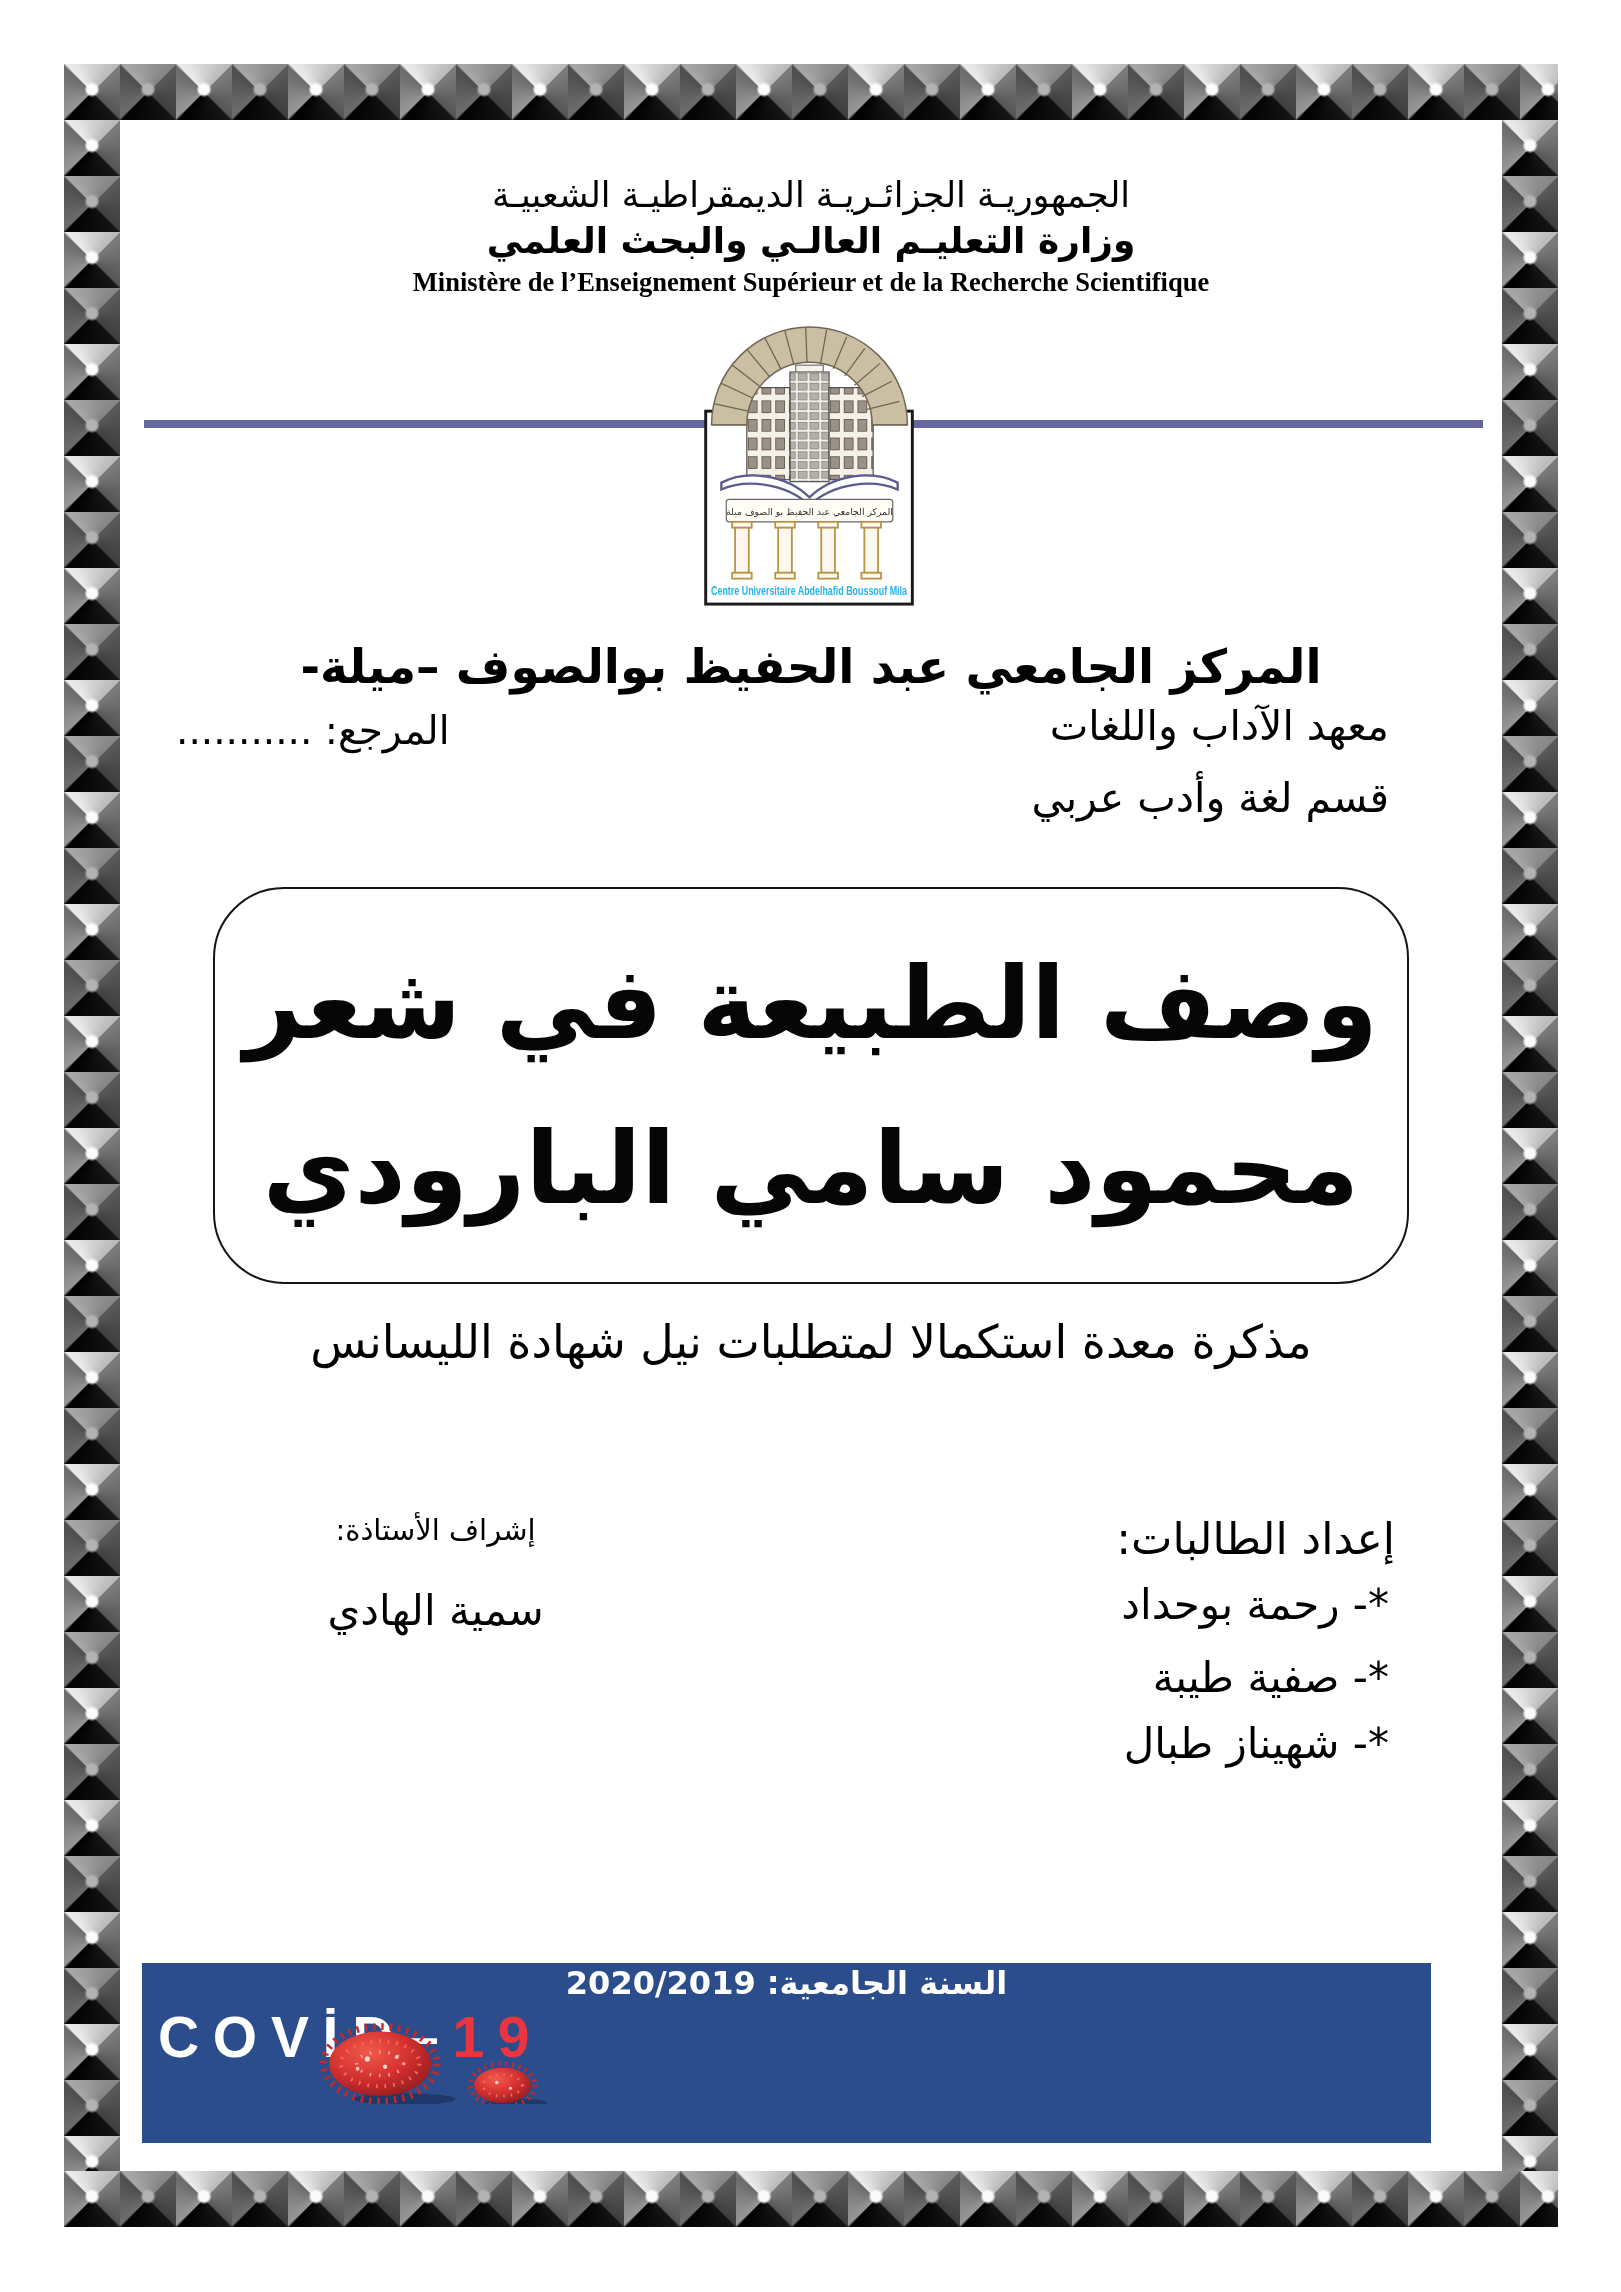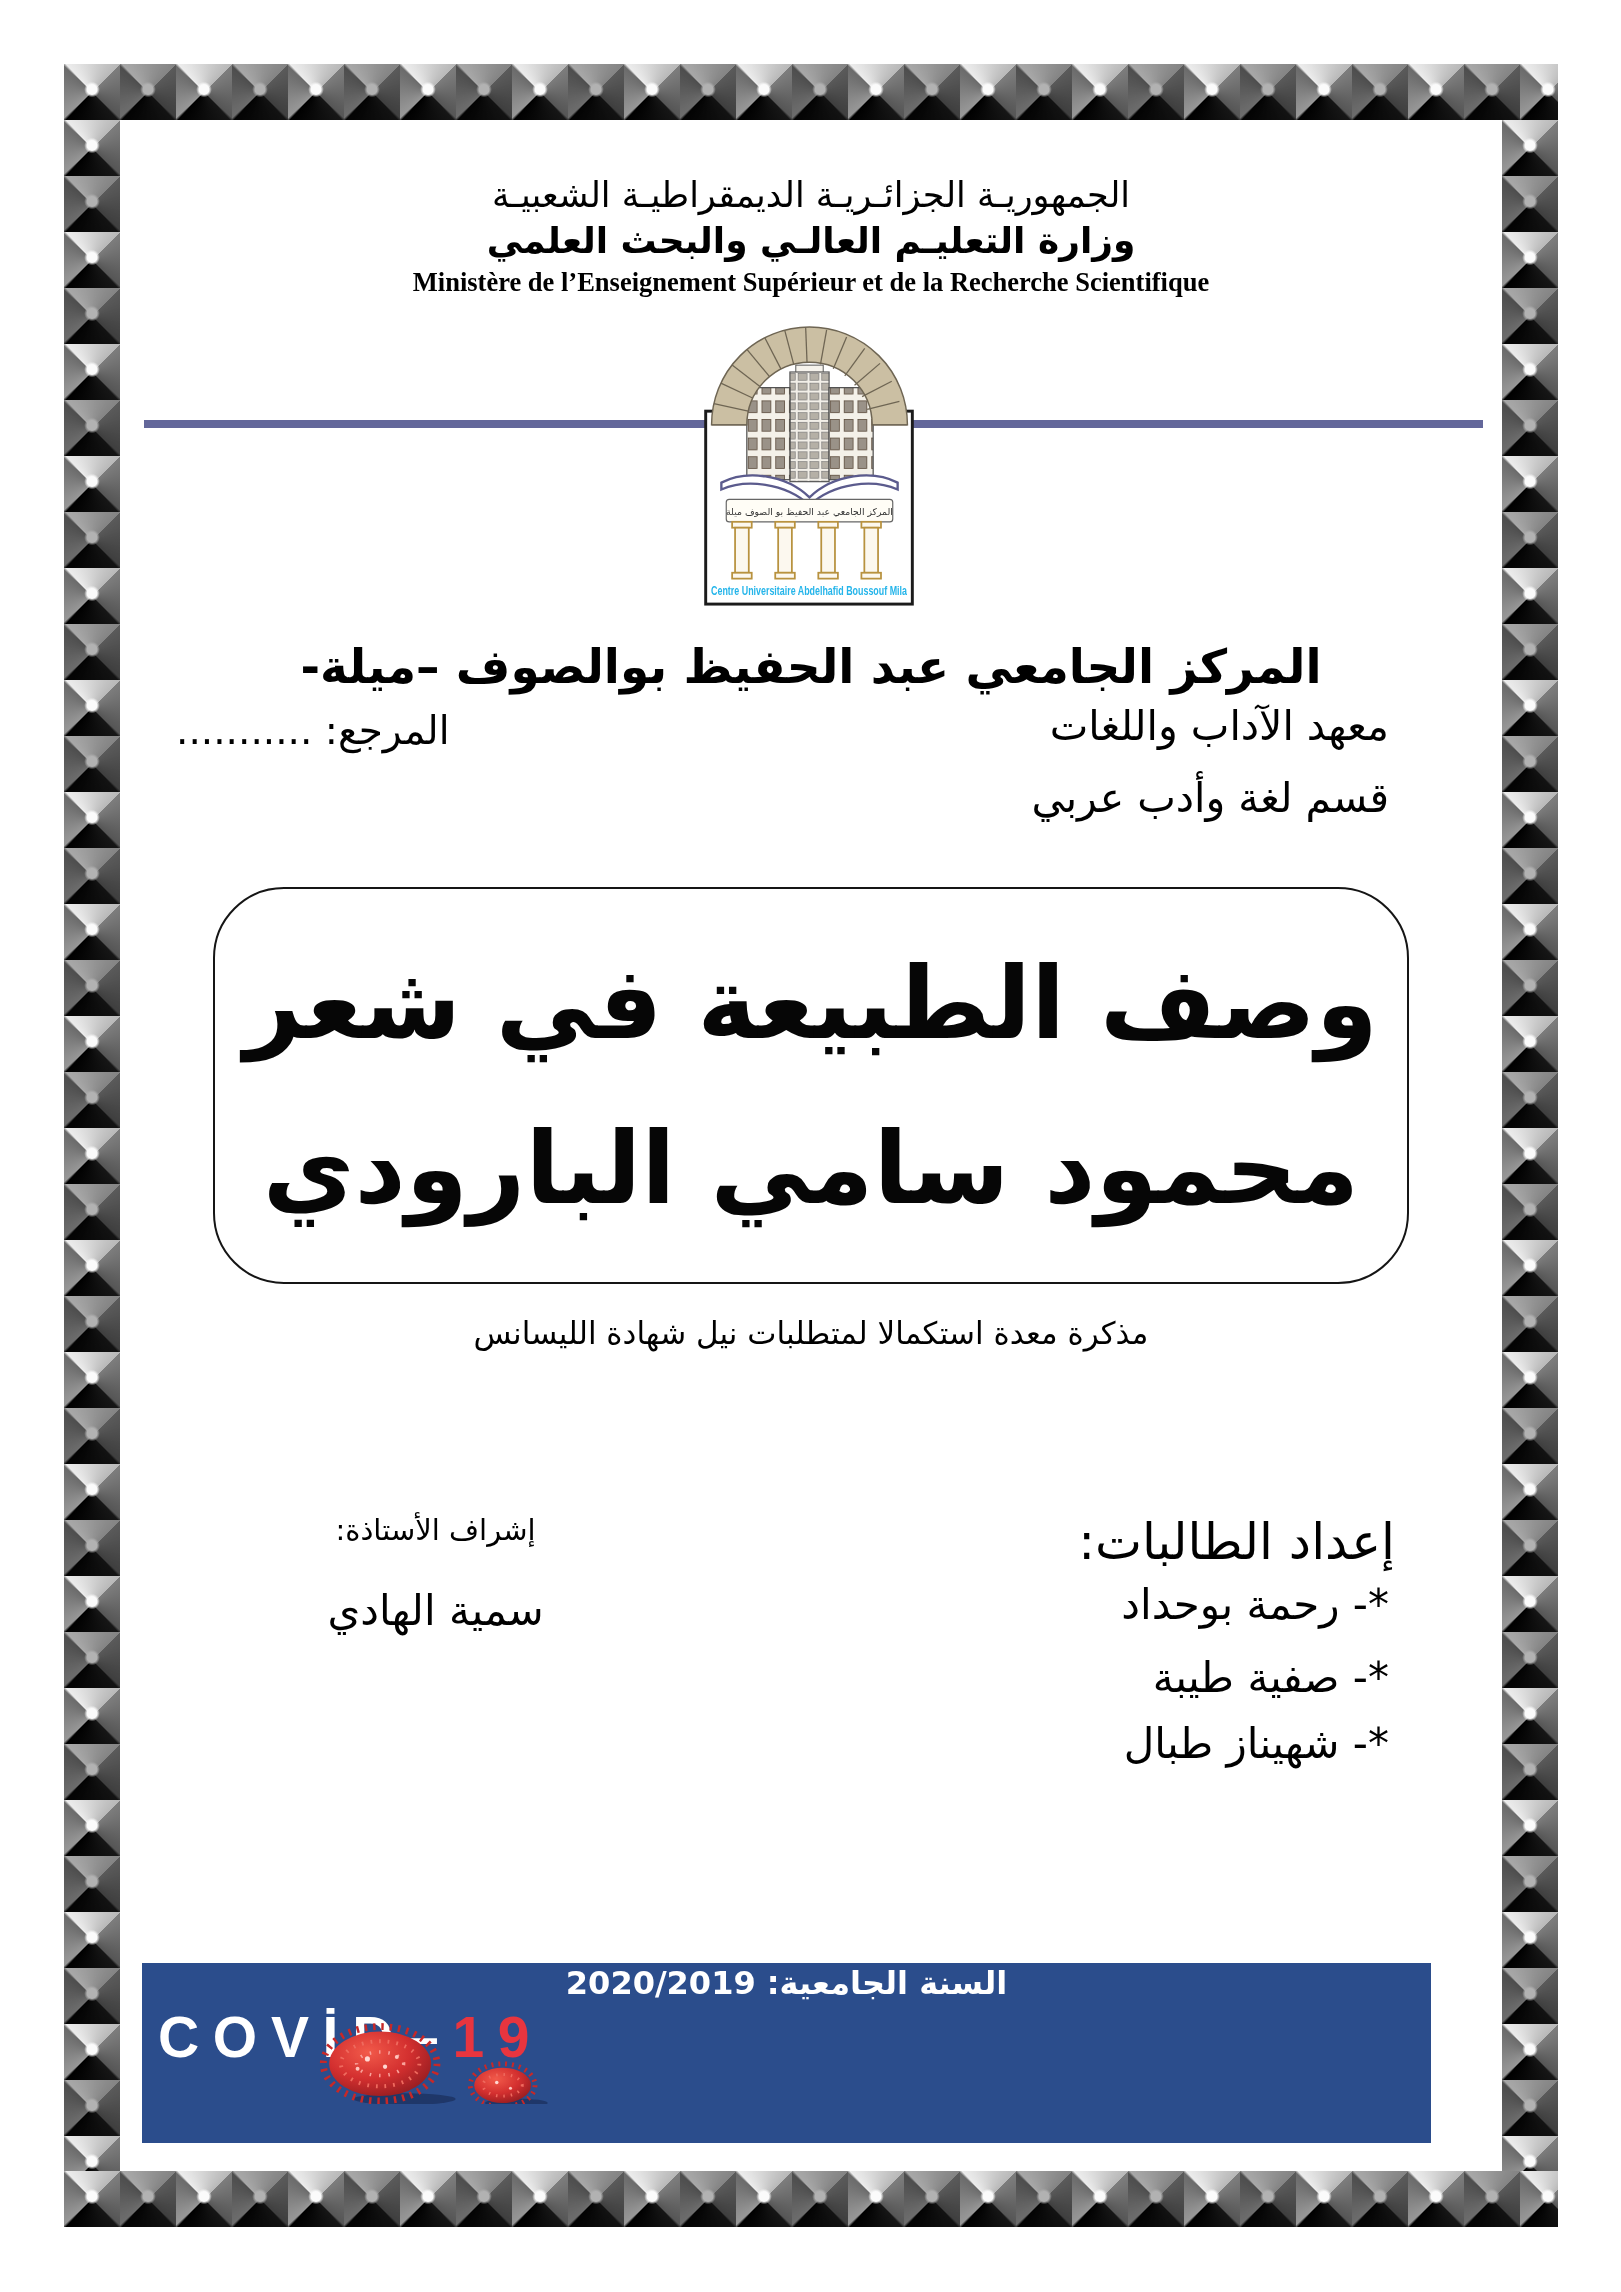--- a/index.html
+++ b/index.html
@@ -57,25 +57,25 @@
 
   
   .title-box{
     position:absolute; left:213px; top:887px; width:1196px; height:397px;
     border:2.9px solid #151515; border-radius:71px; box-sizing:border-box;
     display:flex; flex-direction:column; justify-content:center; align-items:center;
     direction:rtl;
   }
   .title-line{font-size:100px; font-weight:bold; line-height:165px; white-space:nowrap; color:#060606;}
 
-  .memo-desc{position:absolute; left:120px; top:1315px; width:1382px; text-align:center; font-size:31px; direction:rtl;}
+  .memo-desc{position:absolute; left:120px; top:1315px; width:1382px; text-align:center; font-size:46px; direction:rtl;}
   .memo-spec{position:absolute; left:120px; top:1384px; width:1382px; text-align:center; font-size:43px; direction:rtl;}
 
   
-  .students-label{position:absolute; right:226px; top:1513px; font-size:50px; direction:rtl;}
+  .students-label{position:absolute; right:226px; top:1513px; font-size:44px; direction:rtl;}
   .student{position:absolute; right:232px; font-size:42px; direction:rtl;}
   .student.s1{top:1580px;} .student.s2{top:1653px;} .student.s3{top:1719px;}
   .supervisor-label{position:absolute; left:274px; top:1513px; width:323px; text-align:center; font-size:29px; direction:rtl;}
   .supervisor-name{position:absolute; left:274px; top:1586px; width:323px; text-align:center; font-size:42px; direction:rtl;}
 
   
   .covid-banner{position:absolute; left:142px; top:1963px; width:1289px; height:180px; background:#2b4d8c; overflow:hidden;}
   .year-line{position:absolute; left:0; top:1px; width:100%; text-align:center;
     color:#ffffff; font-size:32px; font-weight:bold; direction:rtl;}
   .covid-line{position:absolute; left:16px; top:41px; width:100%; text-align:left;

